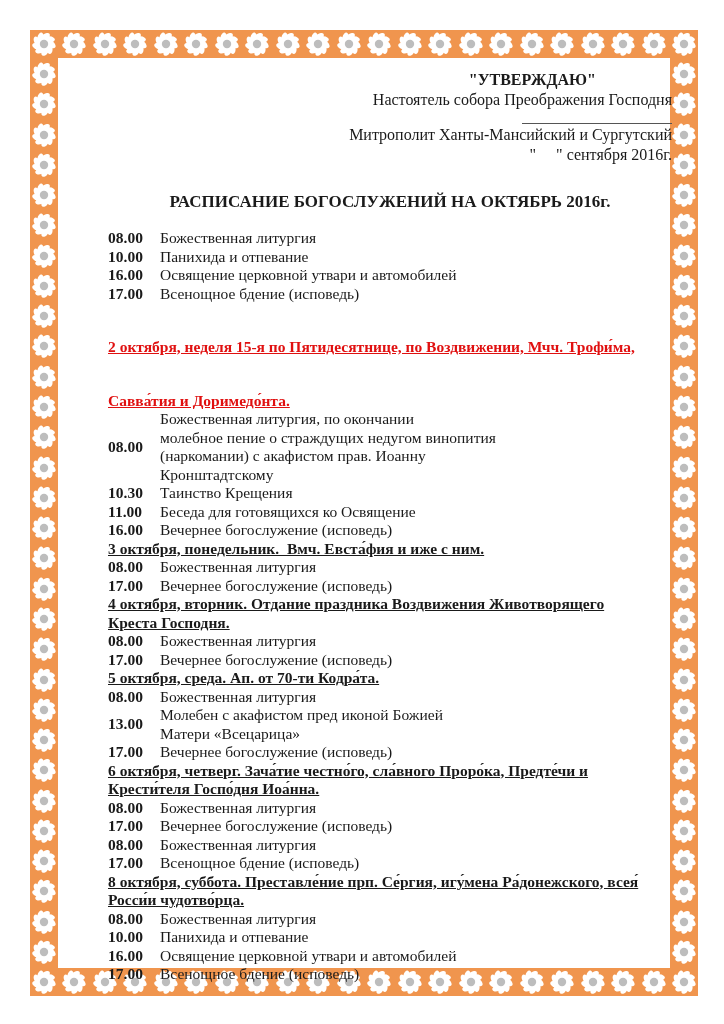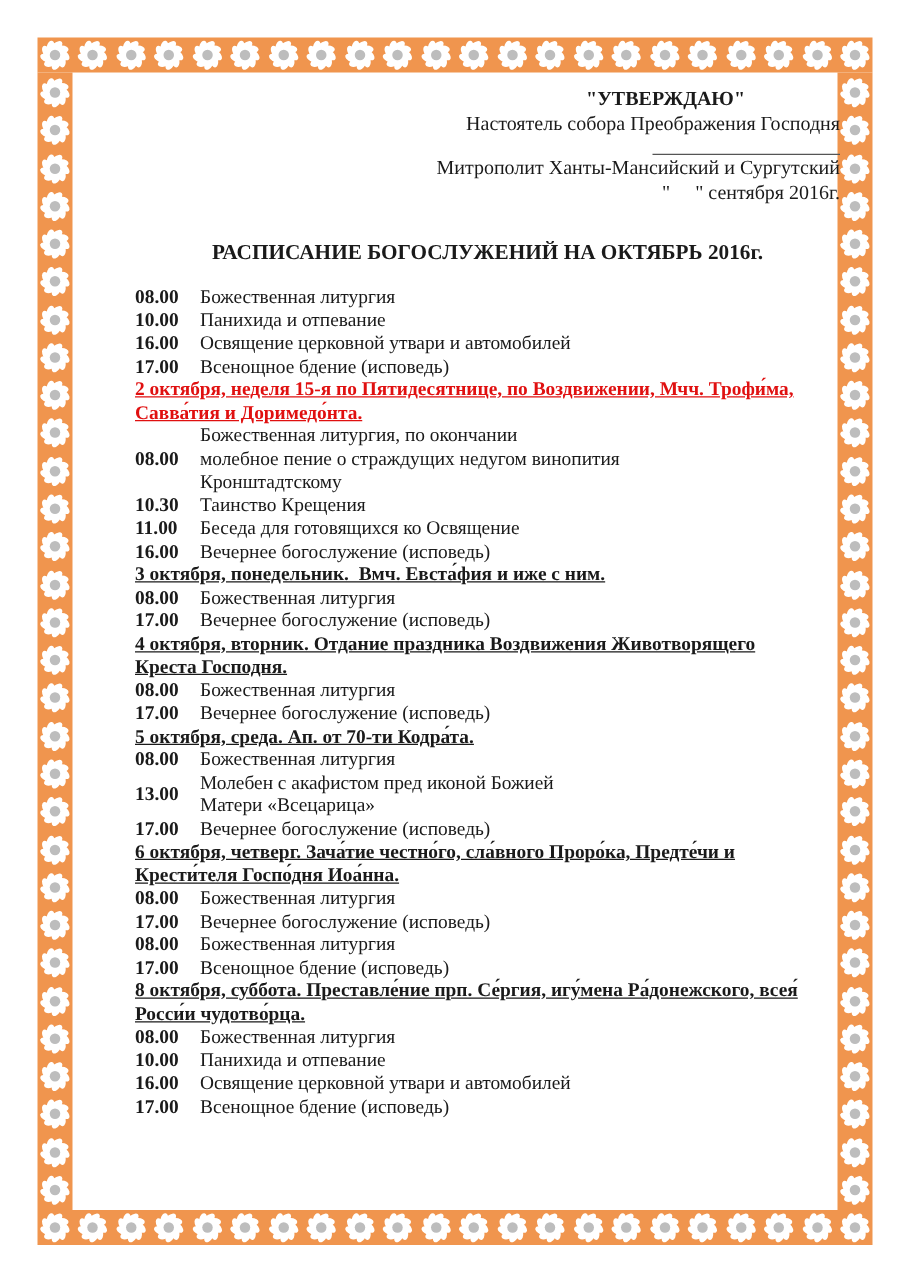--- a/index.html
+++ b/index.html
@@ -13,21 +13,21 @@
   
   .content{position:absolute;left:108px;top:70px;width:564px;}
   .approve{font-size:16px;line-height:20px;}
   .approve .a1{text-align:right;padding-right:76px;font-weight:bold;white-space:pre;}
   .approve .a2,.approve .a3,.approve .a4{text-align:right;}
   .approve .a4{white-space:pre;}
   .sigline{height:0;border-top:1px solid #555;width:150px;margin:13px 0 1px auto;}
   .title{margin:26px 0 12px 0;text-align:center;font-size:17px;font-weight:bold;line-height:22px;white-space:pre;}
   .schedule{margin-top:16px;font-size:15.5px;line-height:18.5px;}
   .day-header{font-weight:bold;text-decoration:underline;white-space:pre;}
-  .day-header.red{color:var(--red,#e01010);}
+  .day-header.red{color:var(--red,#e01010);margin-top:35px;}
   .service-row{display:flex;align-items:center;}
   .service-time{font-weight:bold;width:52px;flex:none;}
   .service-desc{flex:1;}
   .desc-line{white-space:pre;}
   .desc-line b{font-weight:normal;}
 </style>
 </head>
 <body>
 
 <div class="page">
@@ -1535,20 +1535,21 @@
           </div>
         </div>
         <div class="day-section">
           <div class="day-header red">2 октября, неделя 15-я по Пятидесятнице, по Воздвижении, Мчч. Трофи́ма,</div>
           <div class="day-header red">Савва́тия и Доримедо́нта.</div>
           <div class="service-row">
             <span class="service-time">08.00</span>
             <div class="service-desc">
               <div class="desc-line"><span>Божественная литургия, </span><b>по окончании</b></div>
               <div class="desc-line"><span>молебное пение о страждущих недугом винопития</span></div>
+              <div class="desc-line"><span>(наркомании) с акафистом прав. Иоанну</span></div>
               <div class="desc-line"><span>Кронштадтскому</span></div>
             </div>
           </div>
           <div class="service-row">
             <span class="service-time">10.30</span>
             <div class="service-desc">
               <div class="desc-line"><span>Таинство Крещения</span></div>
             </div>
           </div>
           <div class="service-row">

